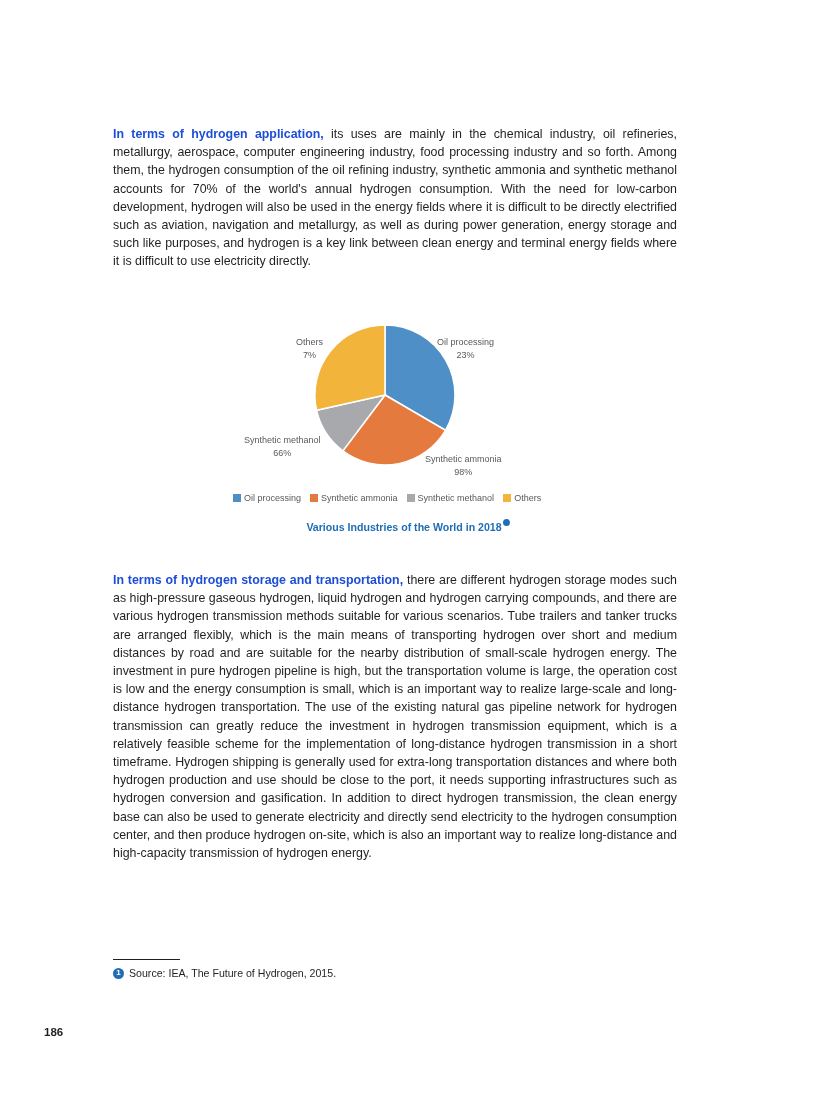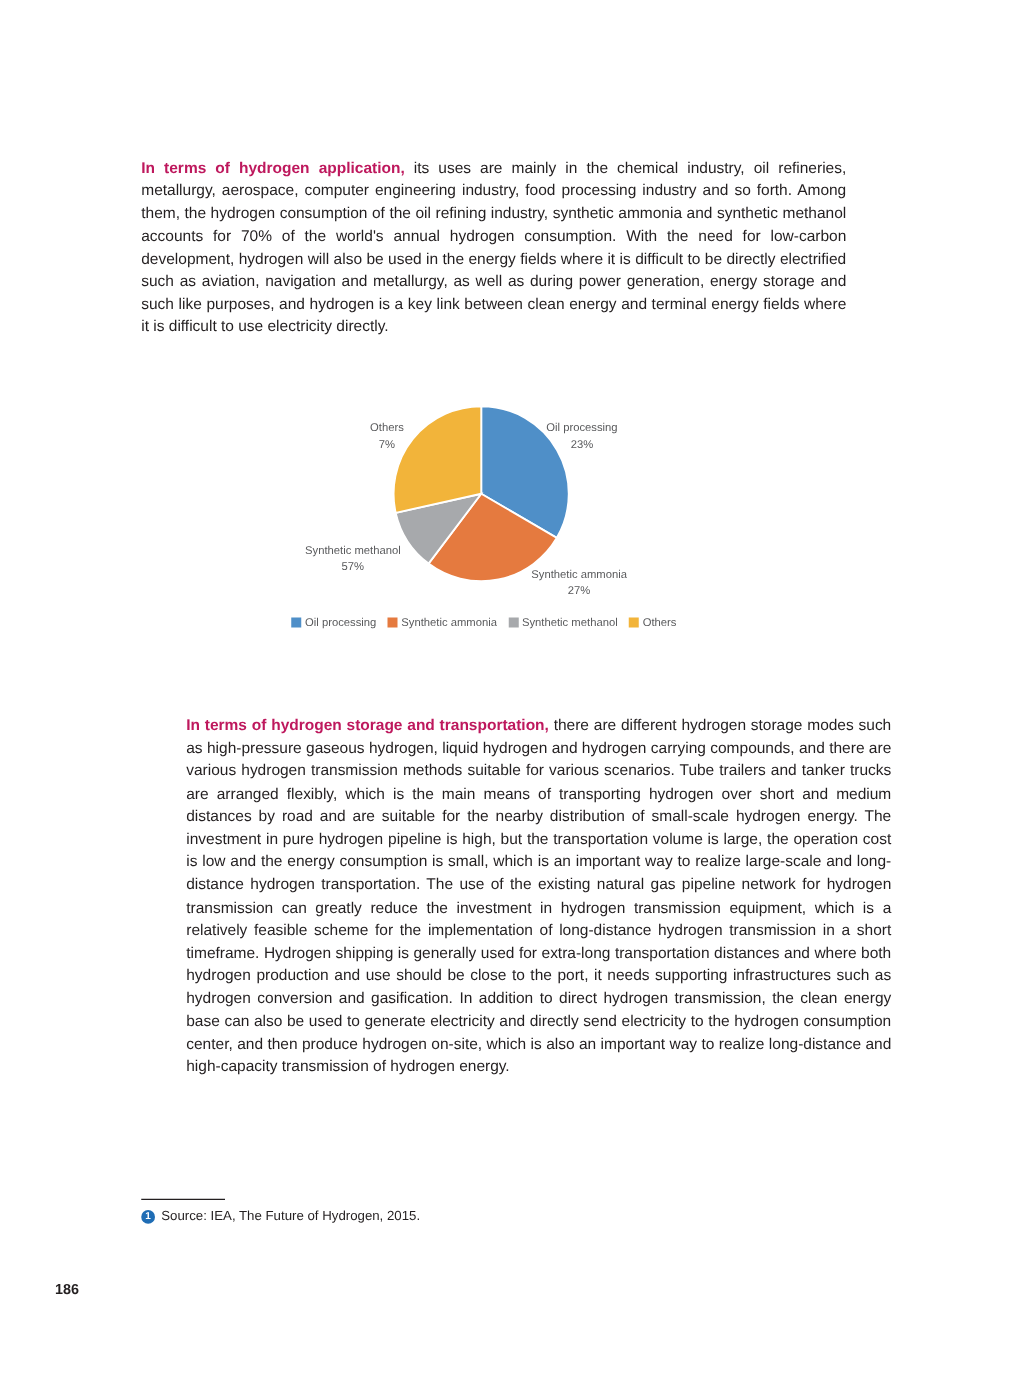--- a/index.html
+++ b/index.html
@@ -1,22 +1,22 @@
 <!DOCTYPE html>
 <html><head>
 <meta charset="utf-8">
 <style>
   html, body { margin: 0; padding: 0; background: #ffffff; }
   body { width: 816px; height: 1100px; position: relative; overflow: hidden;
          font-family: "Liberation Sans", sans-serif; color: #231f20; }
   .para { position: absolute; left: 113px; width: 564px; font-size: 12.4px; line-height: 18.2px;
           text-align: justify; color: #231f20; margin: 0; }
-  .para b { font-weight: bold; color: #be185d; }
+  .para b { font-weight: bold; color: #1d4ed8; }
   #para1 { top: 125px; }
-  #para2 { top: 571px; margin-left: 36px; }
+  #para2 { top: 571px; }
   .chart { position: absolute; left: 225px; top: 318px; width: 340px; height: 240px; }
   .chart svg { position: absolute; left: 0; top: 0; }
   .lbl { position: absolute; font-size: 9px; line-height: 13px; color: #58595b; text-align: center; white-space: nowrap; }
   .legend { position: absolute; left: 233px; top: 493px; font-size: 9px; color: #58595b; display: flex; gap: 9px; white-space: nowrap; }
   .legend .item { display: flex; align-items: center; gap: 3px; }
   .legend .sw { width: 8px; height: 8px; display: inline-block; }
   .caption { position: absolute; left: 213px; width: 390px; top: 518px; text-align: center;
              font-size: 10.6px; line-height: 18px; font-weight: bold; color: #1f6db5; }
   .caption .num { margin-right: 10px; }
   .caption .dot { display: inline-block; width: 7px; height: 7px; border-radius: 50%; background: #1f6db5; vertical-align: 5px; margin-left: 1px; }
@@ -38,25 +38,25 @@
     <path d="M160,77 L220.47,112.26 A70,70 0 0,1 117.85,132.87 Z" fill="#e57a3f" stroke="#ffffff" stroke-width="1.5"></path>
     <path d="M160,77 L117.85,132.87 A70,70 0 0,1 91.56,92.28 Z" fill="#a7a9ac" stroke="#ffffff" stroke-width="1.5"></path>
     <path d="M160,77 L91.56,92.28 A70,70 0 0,1 160,7 Z" fill="#f2b43a" stroke="#ffffff" stroke-width="1.5"></path>
   </svg>
   <div class="lbl" style="left:212px; top:18px;">
     <div>Oil processing</div>
     <div>23%</div>
   </div>
   <div class="lbl" style="left:200px; top:135px;">
     <div>Synthetic ammonia</div>
-    <div>27%</div>
+    <div>98%</div>
   </div>
   <div class="lbl" style="left:19px; top:116px;">
     <div>Synthetic methanol</div>
-    <div>57%</div>
+    <div>66%</div>
   </div>
   <div class="lbl" style="left:71px; top:18px;">
     <div>Others</div>
     <div>7%</div>
   </div>
 </div>
 
 <div class="legend">
   <span class="item">
       <span class="sw" style="background:#4f8fc8"></span>
@@ -70,20 +70,21 @@
       <span class="sw" style="background:#a7a9ac"></span>
       <span>Synthetic methanol</span>
     </span>
   <span class="item">
       <span class="sw" style="background:#f2b43a"></span>
       <span>Others</span>
     </span>
 </div>
 
 <div class="caption">
+  <div><span>Various Industries of the World in 2018</span><span class="dot"></span></div>
 </div>
 
 <p class="para" id="para2"><b>In terms of hydrogen storage and transportation,</b><span> there are different hydrogen storage modes such as high-pressure gaseous hydrogen, liquid hydrogen and hydrogen carrying compounds, and there are various hydrogen transmission methods suitable for various scenarios. Tube trailers and tanker trucks are arranged flexibly, which is the main means of transporting hydrogen over short and medium distances by road and are suitable for the nearby distribution of small-scale hydrogen energy. The investment in pure hydrogen pipeline is high, but the transportation volume is large, the operation cost is low and the energy consumption is small, which is an important way to realize large-scale and long-distance hydrogen transportation. The use of the existing natural gas pipeline network for hydrogen transmission can greatly reduce the investment in hydrogen transmission equipment, which is a relatively feasible scheme for the implementation of long-distance hydrogen transmission in a short timeframe. Hydrogen shipping is generally used for extra-long transportation distances and where both hydrogen production and use should be close to the port, it needs supporting infrastructures such as hydrogen conversion and gasification. In addition to direct hydrogen transmission, the clean energy base can also be used to generate electricity and directly send electricity to the hydrogen consumption center, and then produce hydrogen on-site, which is also an important way to realize long-distance and high-capacity transmission of hydrogen energy.</span></p>
 
 <div class="fn-rule"></div>
 <div class="footnote">
   <span class="fn-marker">1</span>
   <span>Source: IEA, The Future of Hydrogen, 2015.</span>
 </div>
 

